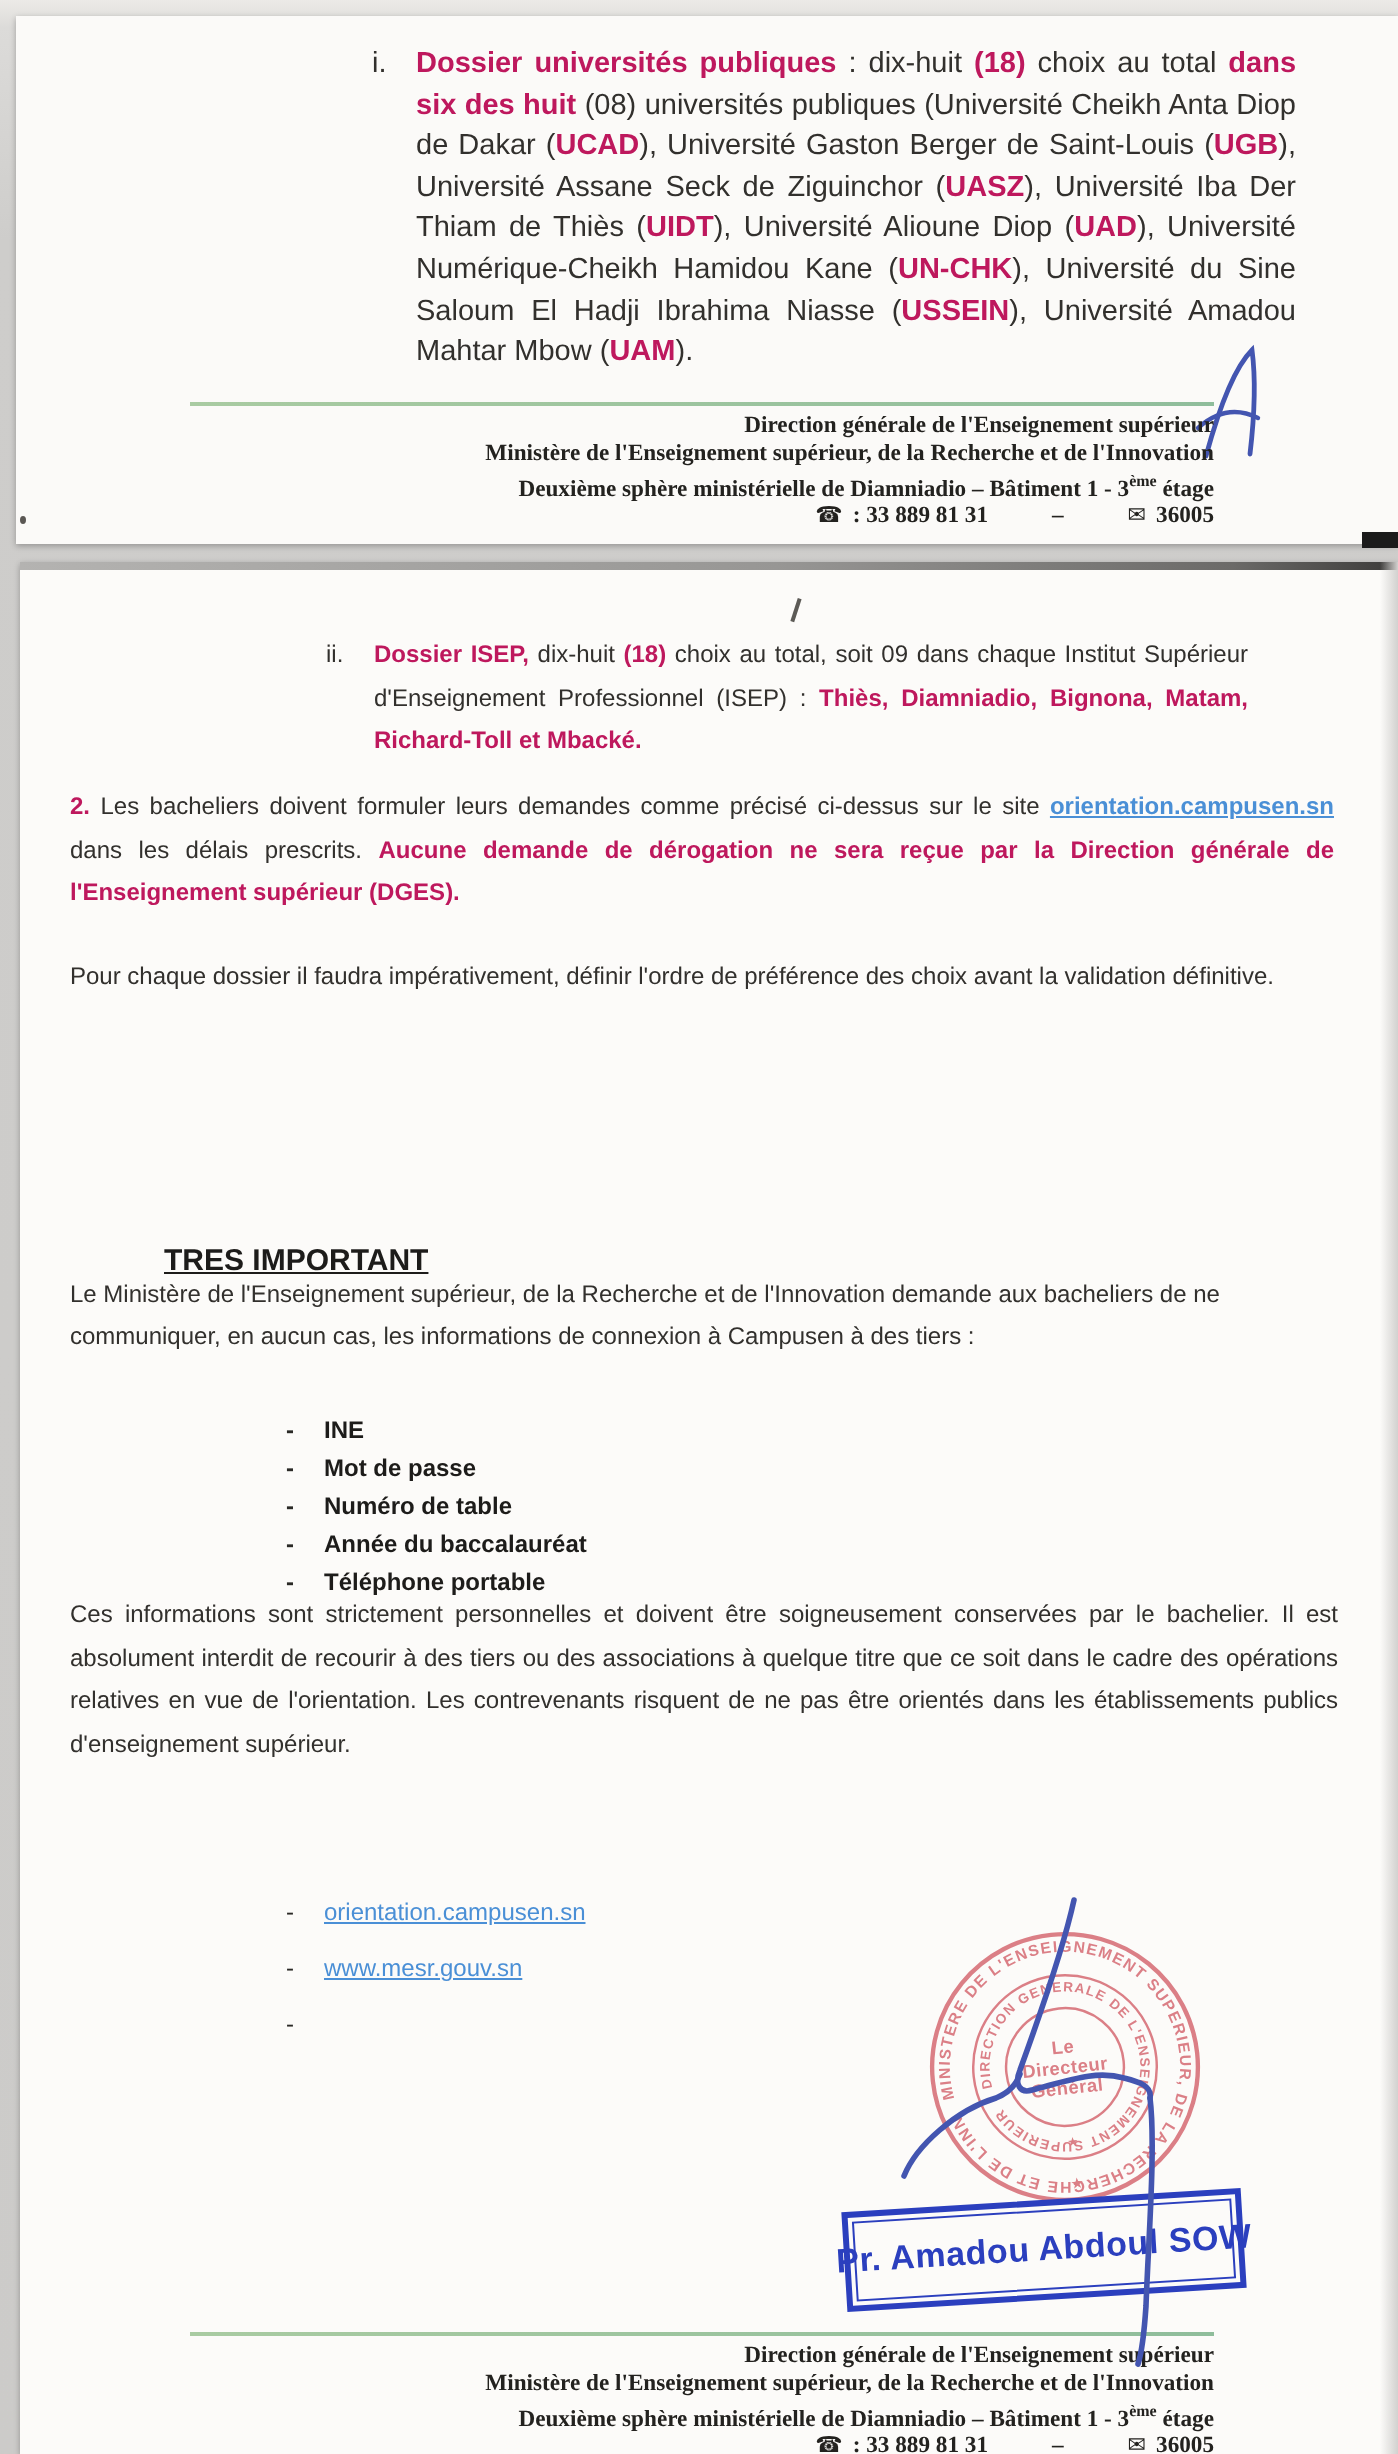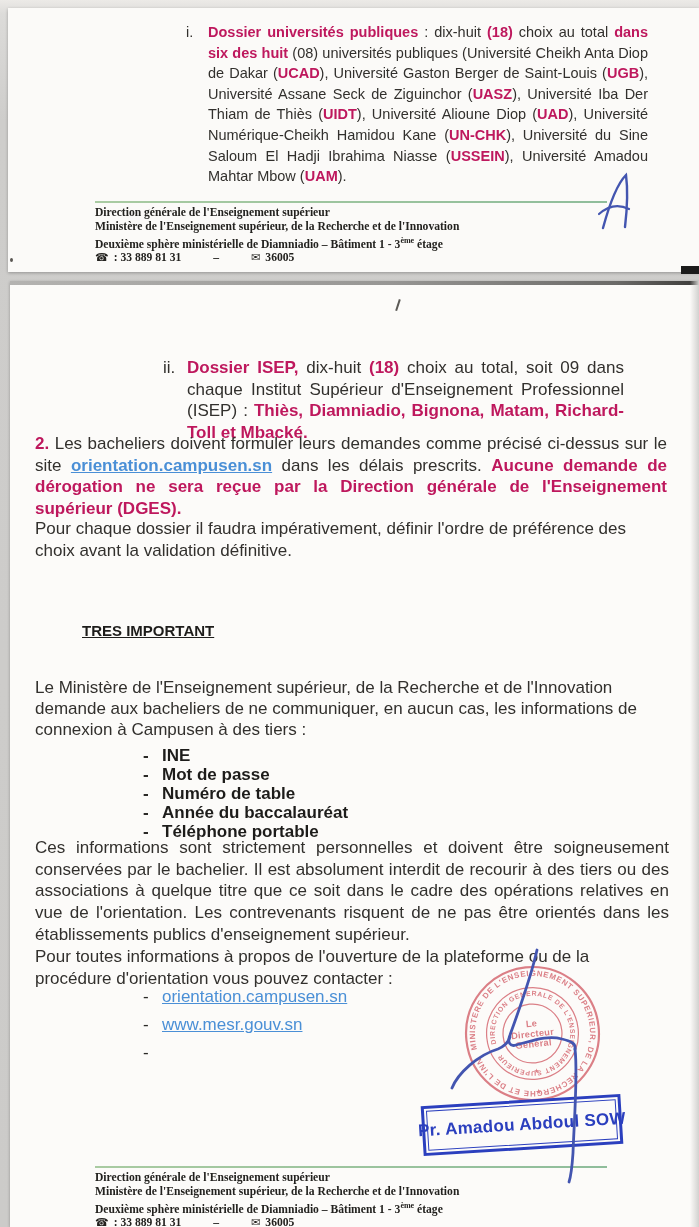--- a/index.html
+++ b/index.html
@@ -13,40 +13,40 @@
        background:linear-gradient(90deg,#b4b3b1,#979694 55%,#6b6a68 88%,#3c3b39);}
   .p2-rightedge{position:absolute;right:0;top:0;bottom:0;width:9px;
        background:linear-gradient(90deg,rgba(203,202,200,0),#d2d1cf);}
   .black-mark{position:absolute;left:681px;top:266px;width:18px;height:8px;background:#1b1b1b;}
   .speck{position:absolute;width:3px;height:4px;border-radius:50%;background:#5a5753;}
   .stray{position:absolute;width:1.6px;height:12px;background:#5c5a56;transform:rotate(18deg);}
 
   
   .btxt{color:#32302d;}
   .p1txt{font-size:14.5px;line-height:20.6px;}
-  .p2txt{font-size:17px;line-height:21.7px;margin-top:40px;}
+  .p2txt{font-size:12px;line-height:21.7px;}
   .b{font-weight:700;color:#be185d;}
   .item-row{position:absolute;display:flex;}
   .marker{flex:none;text-align:left;}
   .item-text{text-align:justify;}
   .para{position:absolute;text-align:justify;}
   .para.left{text-align:left;}
   .doclink{color:var(--link-blue,#4a8fd6);text-decoration:underline;cursor:pointer;}
   .rich .doclink{font-weight:700;}
   .heading{position:absolute;font-weight:700;text-decoration:underline;color:#1d1c1a;font-size:15px;margin-left:47px;}
 
   .list-block{position:absolute;}
   .cred-row{display:flex;height:19px;align-items:baseline;}
   .cred-row .dash{width:19px;color:#2a2926;font-weight:700;}
   .cred-row .cred{font-weight:700;color:#1d1c1a;}
   .link-row{display:flex;height:28px;align-items:baseline;}
   .link-row .dash{width:19px;color:#2a2926;}
 
   
-  .footer{position:absolute;width:512px;text-align:left;
+  .footer{position:absolute;width:512px;text-align:right;
           font-family:"Liberation Serif",serif;font-weight:700;
           font-size:11.6px;line-height:13.8px;color:#23221f;}
   .footer .rule{height:2px;margin-bottom:3px;
           background:linear-gradient(90deg,var(--footer-rule-green,#a9cba2),#8fbd9b);}
   .f-contact .icon{font-family:"DejaVu Sans",sans-serif;font-size:11px;}
   .f-contact .sep{margin:0 32px;}
   .f-contact .sp{margin-right:5px;}
   sup{font-size:8px;}
 
   
@@ -141,21 +141,20 @@
         <span class="cred">Année du baccalauréat</span>
       </div>
     <div class="cred-row">
         <span class="dash">-</span>
         <span class="cred">Téléphone portable</span>
       </div>
   </div>
 
   <div class="para btxt p2txt" style="left:25px;top:516px;width:634px;">Ces informations sont strictement personnelles et doivent être soigneusement conservées par le bachelier. Il est absolument interdit de recourir à des tiers ou des associations à quelque titre que ce soit dans le cadre des opérations relatives en vue de l'orientation. Les contrevenants risquent de ne pas être orientés dans les établissements publics d'enseignement supérieur.</div>
 
-  <div class="para btxt p2txt left" style="left:25px;top:625px;width:632px;">Pour toutes informations à propos de l'ouverture de la plateforme ou de la procédure d'orientation vous pouvez contacter :</div>
 
   <div class="list-block btxt p2txt" style="left:133px;top:665px;">
     <div class="link-row">
         <span class="dash">-</span>
         <span class="doclink">orientation.campusen.sn</span>
       </div>
     <div class="link-row">
         <span class="dash">-</span>
         <span class="doclink">www.mesr.gouv.sn</span>
       </div>

